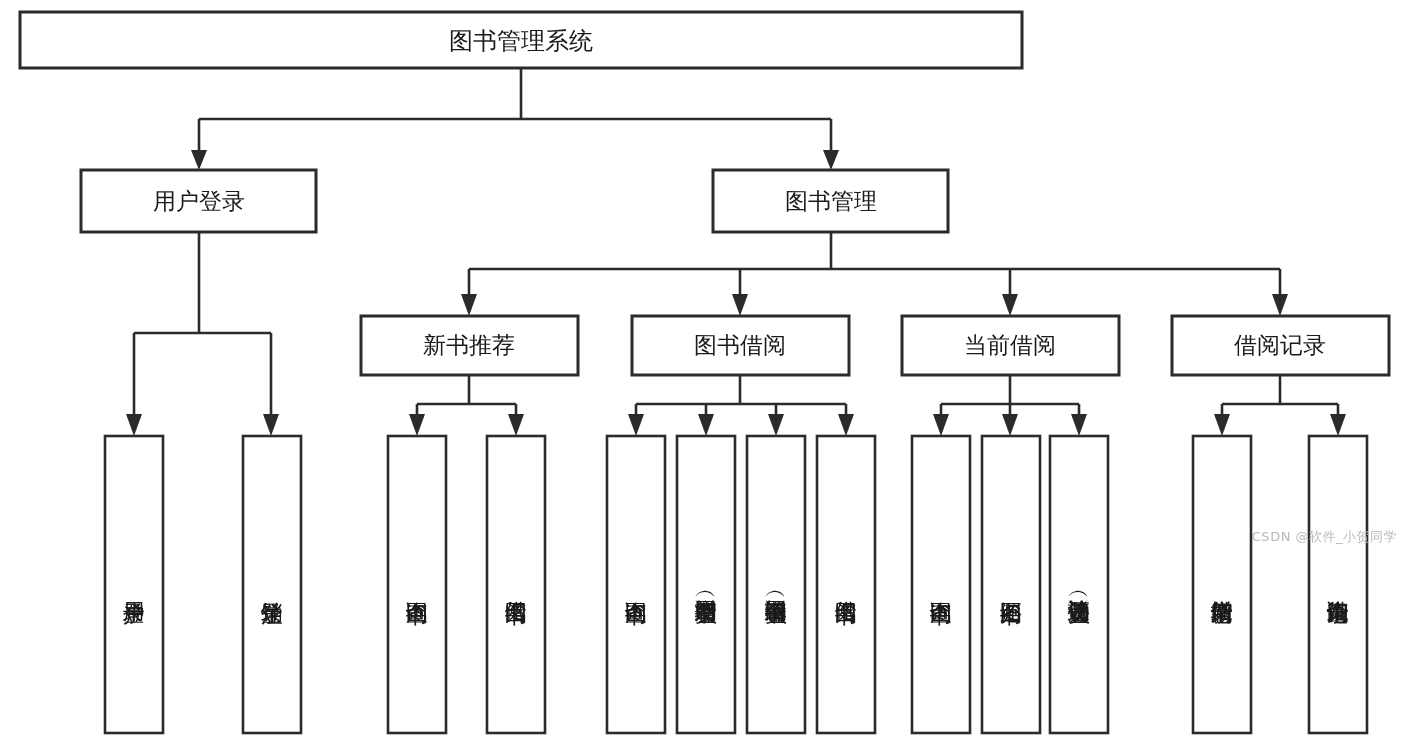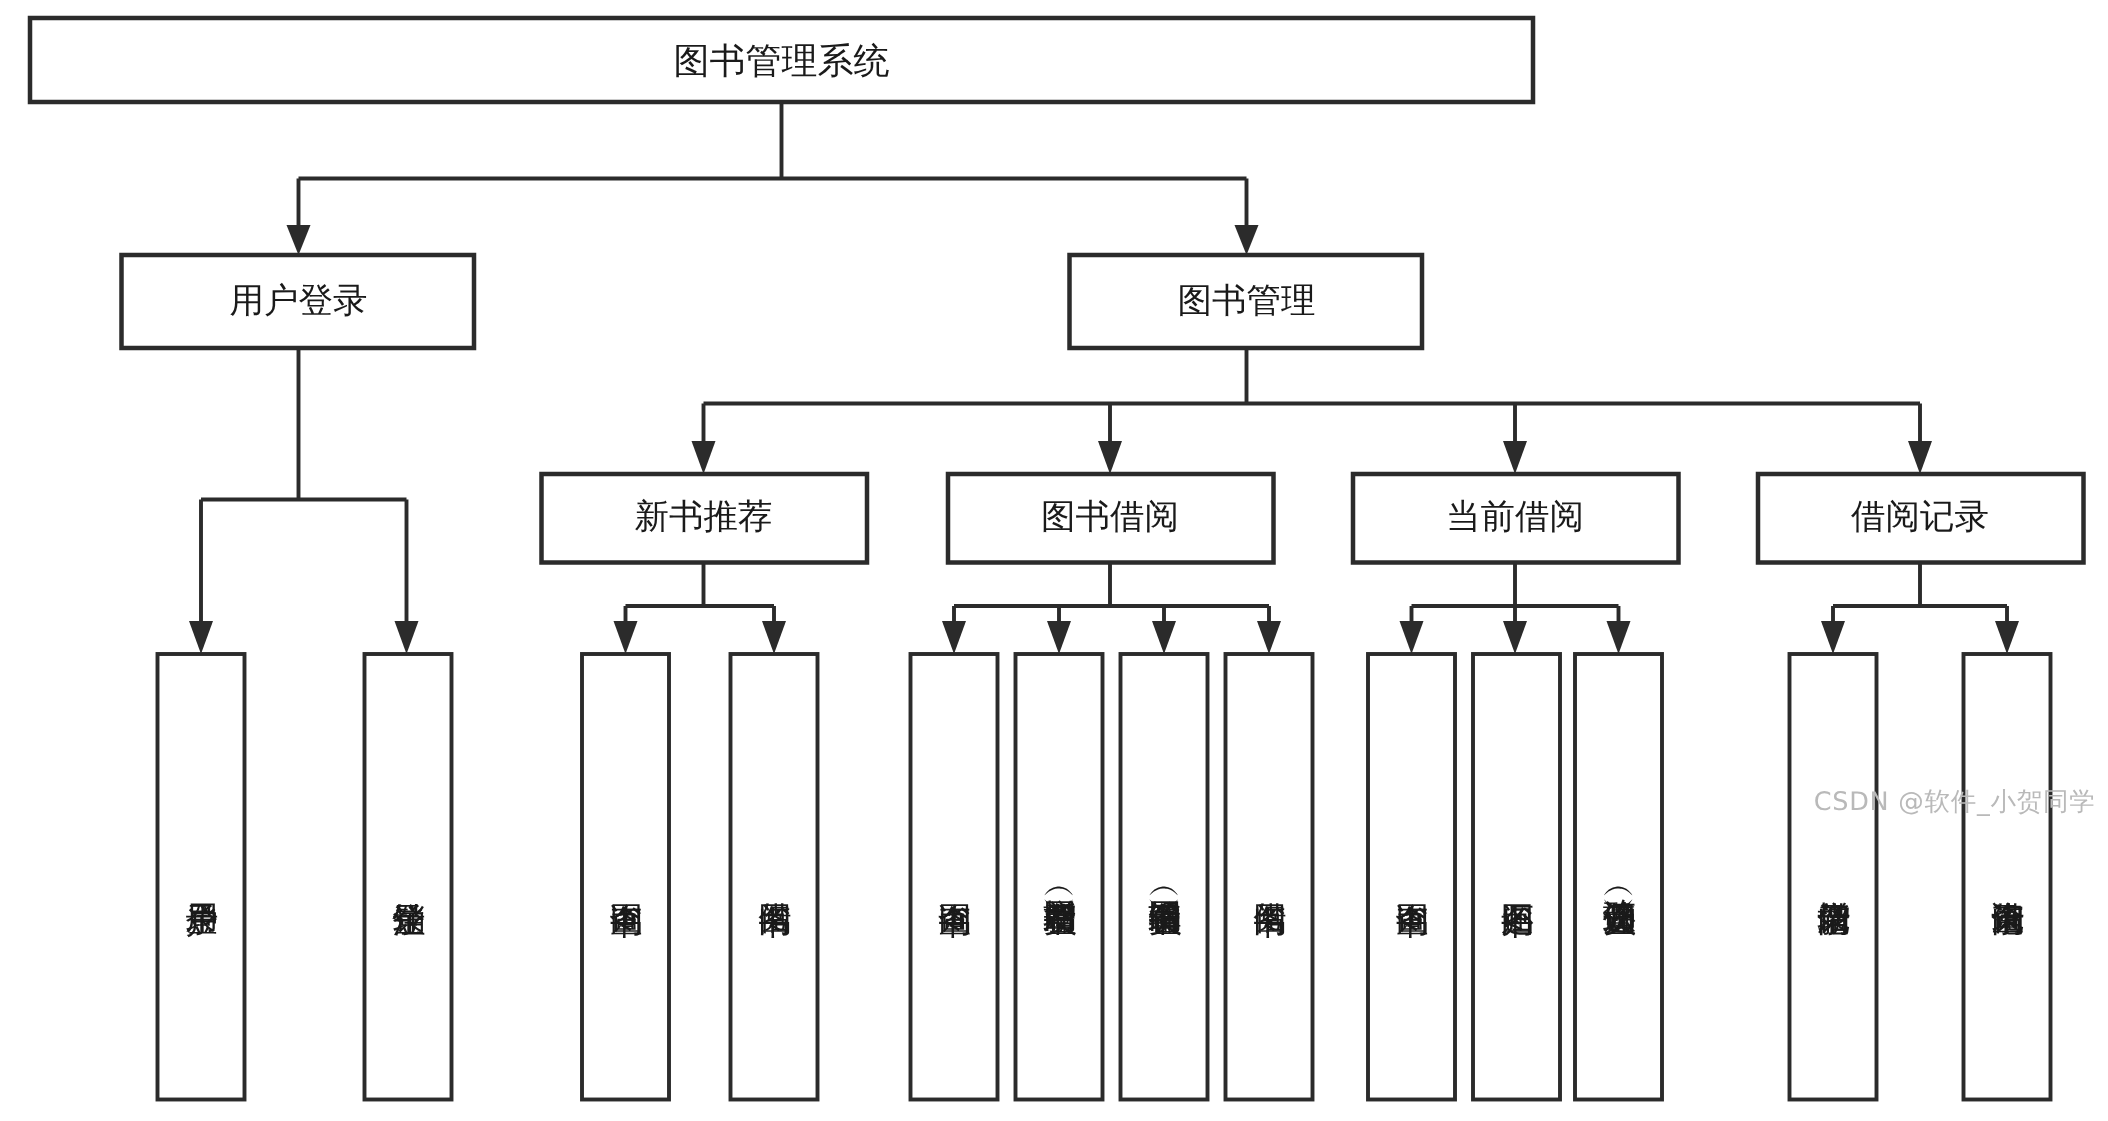--- a/index.html
+++ b/index.html
@@ -76,21 +76,21 @@
     color: #1a1a1a;
     letter-spacing: 0.5px;
     white-space: nowrap;
     text-align: center;
   }
   .watermark {
     position: absolute;
     right: 8px;
     bottom: 6px;
     font-family: "DejaVu Sans", "Liberation Sans", sans-serif;
-    font-size: 17px;
+    font-size: 13px;
     color: #b9b9b9;
     letter-spacing: 0.5px;
     user-select: none;
     pointer-events: none;
     white-space: nowrap;
     margin-left: 21px;
   }
 </style>
 </head>
 <body>

